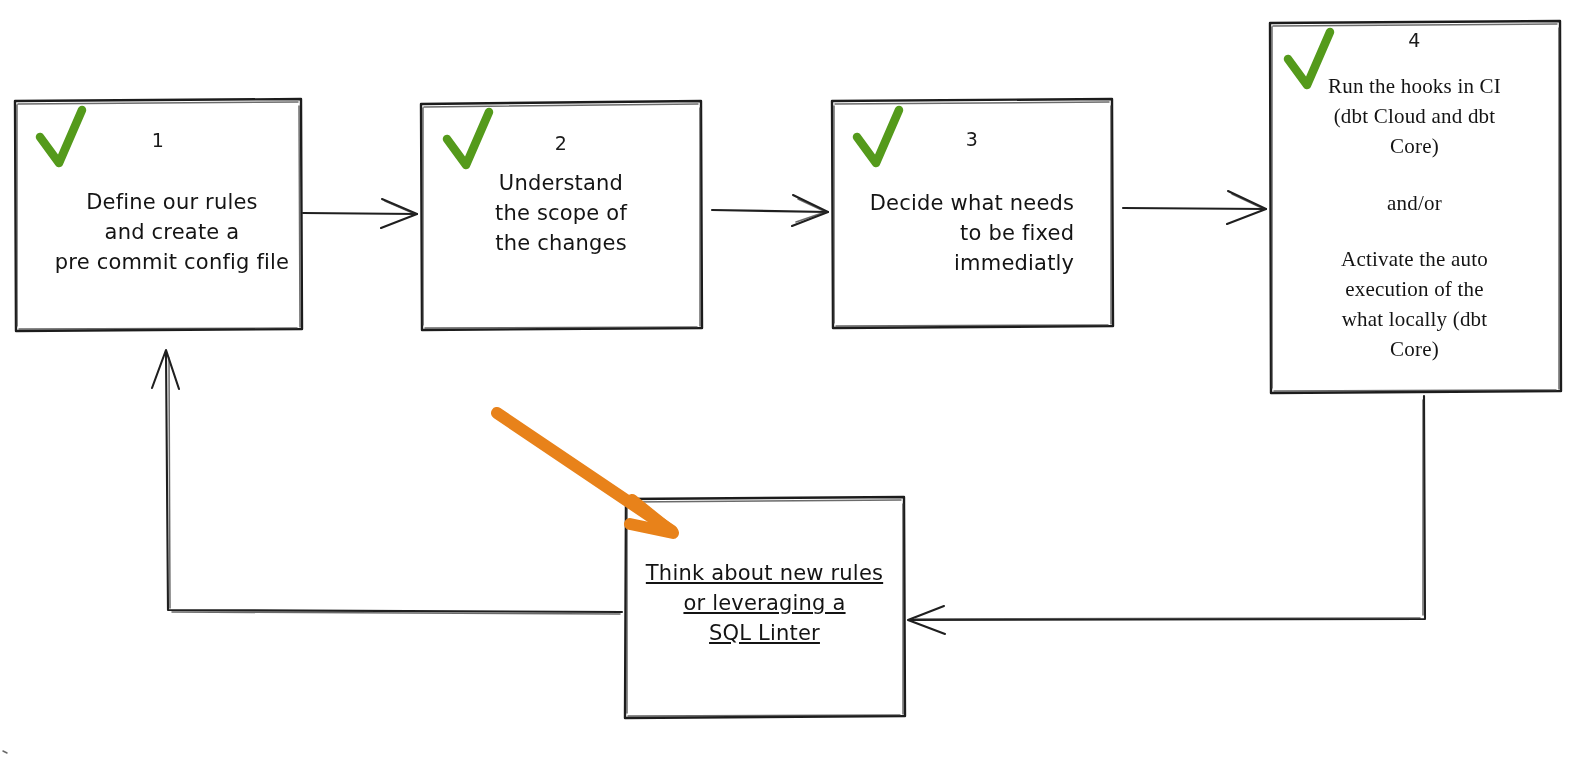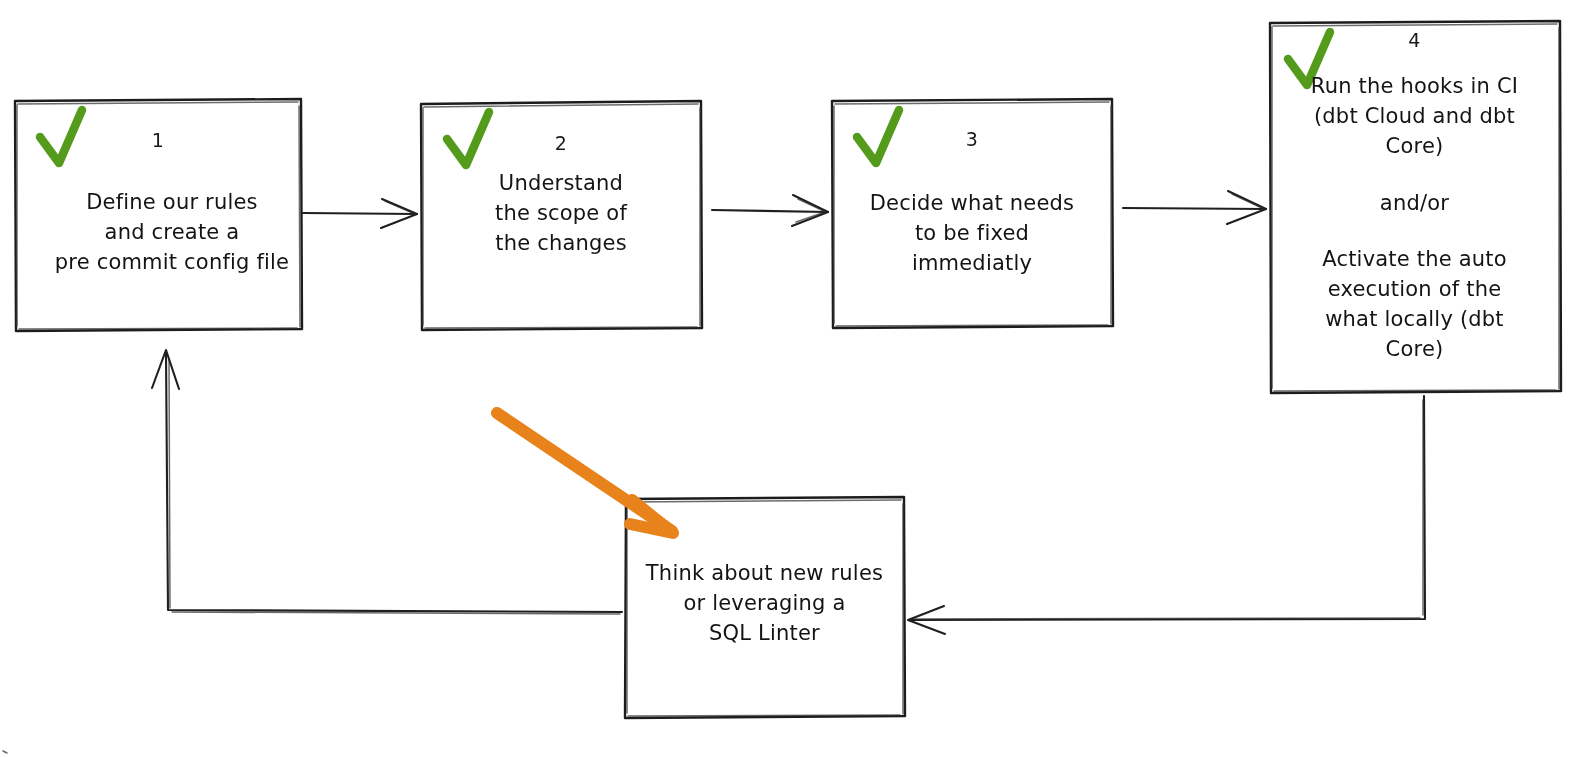--- a/index.html
+++ b/index.html
@@ -55,28 +55,28 @@
   #node-4 { left: 1268px; top: 21px;  width: 293px; height: 372px; }
   #node-5 { left: 624px;  top: 497px; width: 281px; height: 221px; }
 
   #node-1 .node-num { margin-top: 32px; }
   #node-1 .node-body { margin-top: 38px; margin-left: 28px; }
 
   #node-2 .node-num { margin-top: 33px; }
   #node-2 .node-body { margin-top: 16px; }
 
   #node-3 .node-num { margin-top: 31px; }
-  #node-3 .node-body { margin-top: 40px; }
+  #node-3 .node-body { margin-top: 40px; text-align: right; }
 
   #node-4 .node-num { margin-top: 10px; }
-  #node-4 .node-body { margin-top: 22px; }
+  #node-4 .node-body { margin-top: 22px; font-family: Liberation Serif, serif; }
   #node-4 .node-body.mid { margin-top: 28px; }
   #node-4 .node-body.last { margin-top: 26px; }
 
-  #node-5 .node-body { margin-top: 62px; }
+  #node-5 .node-body { margin-top: 62px; text-decoration: underline; }
 </style>
 </head>
 <body>
 
 <div id="canvas">
 
   <svg id="sketch-layer" viewBox="0 0 1584 757">
     <defs>
       <style>
         .bx  { fill:#ffffff; stroke:#1c1c1c; stroke-width:2.4; stroke-linejoin:round; stroke-linecap:round; }

